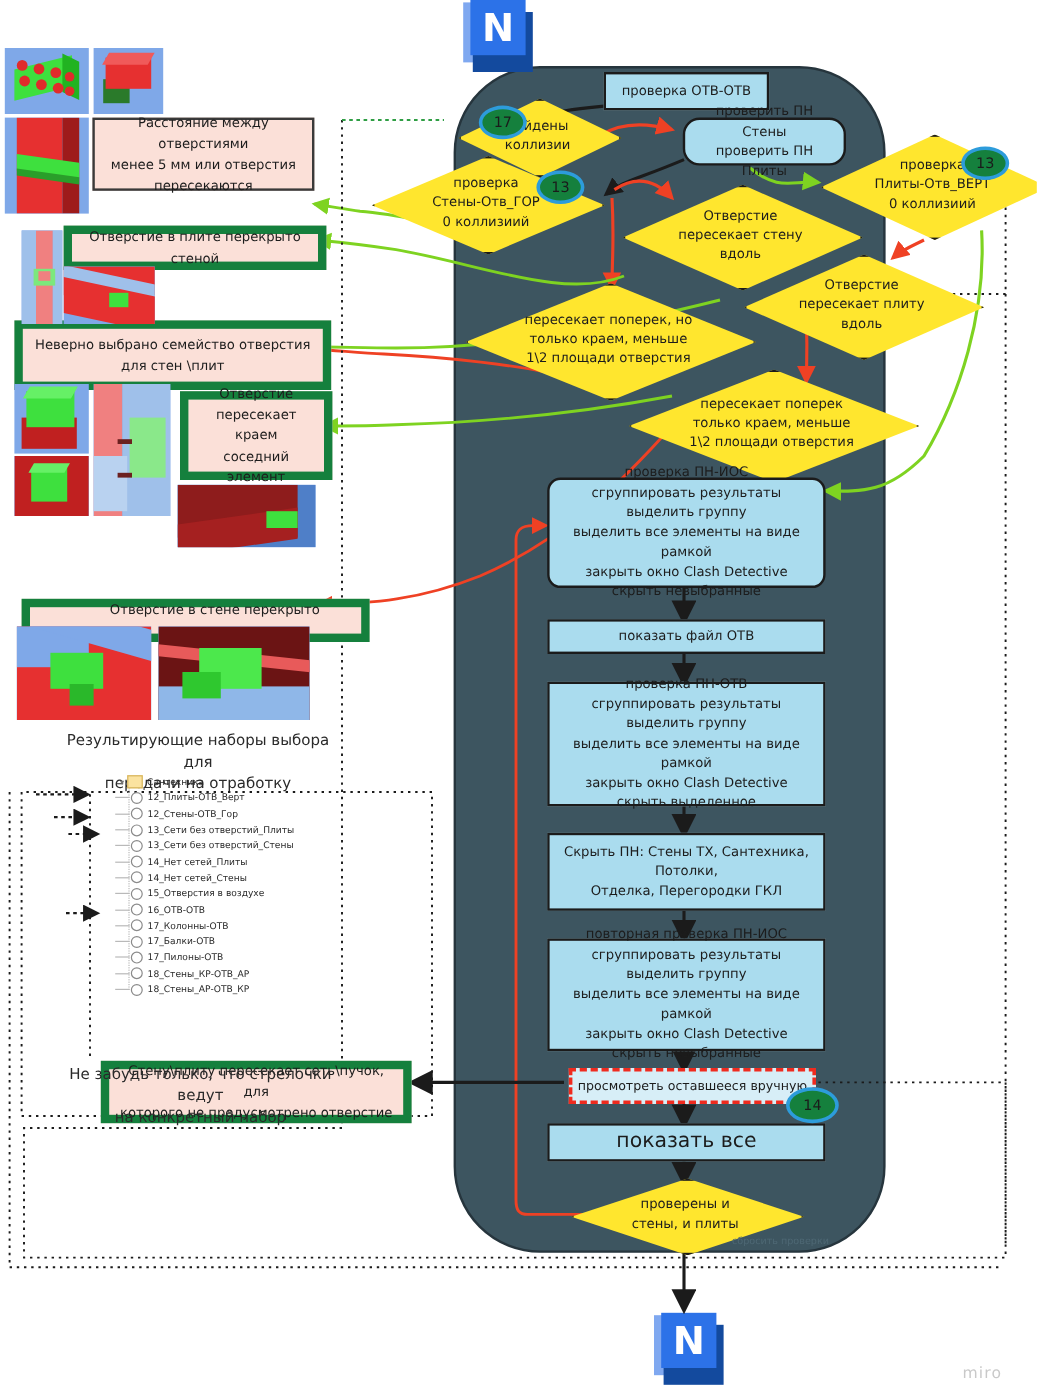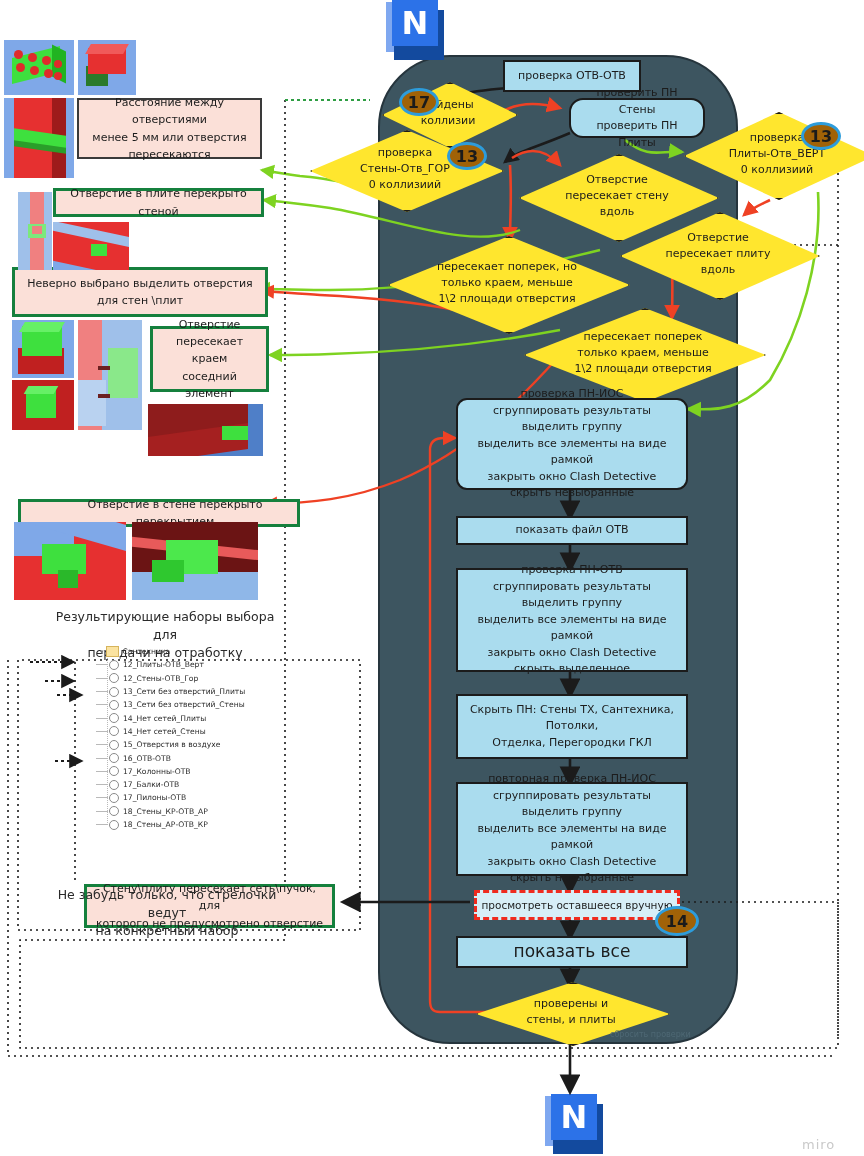--- a/index.html
+++ b/index.html
@@ -28,30 +28,30 @@
   .diamond .dtext{position:relative;z-index:2;font-size:11px;line-height:1.45;padding:0 14px;}
 
   .pbox{position:absolute;background:#aadcee;border:2px solid #1b1b1b;
       display:flex;align-items:center;justify-content:center;text-align:center;}
   .pbox .ptext{font-size:11px;line-height:1.5;padding:4px 8px;}
 
   .dashed-box{position:absolute;background:#d7eef7;border:3px dashed #ef2b1f;
       display:flex;align-items:center;justify-content:center;text-align:center;}
   .dashed-box .ptext{font-size:10.5px;}
 
-  .badge{position:absolute;background:#a16207;border:3px solid #2d9cdb;border-radius:50%;
-      color:#1b1b1b;font-size:16px;font-weight:700;
+  .badge{position:absolute;background:#15803d;border:3px solid #2d9cdb;border-radius:50%;
+      color:#1b1b1b;font-size:12px;font-weight:400;
       display:flex;align-items:center;justify-content:center;z-index:6;}
 
   
   .callout{position:absolute;background:#fbe0d8;display:flex;align-items:center;
       justify-content:center;text-align:center;}
   .callout .ctext{font-size:11px;line-height:1.55;padding:3px 8px;}
   .co-dark{border:2px solid #3a3a3a;}
-  .co-red{border:3px solid #15803d;}
+  .co-red{border:7px solid #15803d;}
 
   .note{position:absolute;text-align:center;font-size:12.5px;line-height:1.45;color:#2a2a2a;}
 
   
   #tree{position:absolute;left:96px;top:645px;width:180px;font-size:7.6px;color:#2b2b2b;
         font-family:"DejaVu Sans","Liberation Sans",sans-serif;}
   #tree .row{height:13.3px;display:flex;align-items:center;white-space:nowrap;}
   #tree .root{padding-left:4px;}
   #tree .bullet{display:inline-block;width:8px;height:8px;border:1px solid #8a8a8a;
         border-radius:50%;margin-right:4px;flex:none;background:#fff;}
@@ -277,21 +277,21 @@
   <div class="ctext" style="white-space:pre-line">Расстояние между отверстиями
 менее 5 мм или отверстия
 пересекаются</div>
   </div>
 
 <div class="callout co-red" style="left:53px;top:188px;width:205px;height:23px;">
   <div class="ctext">Отверстие в плите перекрыто стеной</div>
   </div>
 
 <div class="callout co-red" style="left:12px;top:267px;width:250px;height:44px;">
-  <div class="ctext" style="white-space:pre-line">Неверно выбрано выделить отверстия
+  <div class="ctext" style="white-space:pre-line">Неверно выбрано семейство отверстия
 для стен \плит</div>
   </div>
 
 <div class="callout co-red" style="left:150px;top:326px;width:113px;height:60px;">
   <div class="ctext" style="white-space:pre-line">Отверстие
 пересекает краем
 соседний элемент</div>
   </div>
 
 <div class="callout co-red" style="left:18px;top:499px;width:244px;height:22px;padding-left:32px;">

